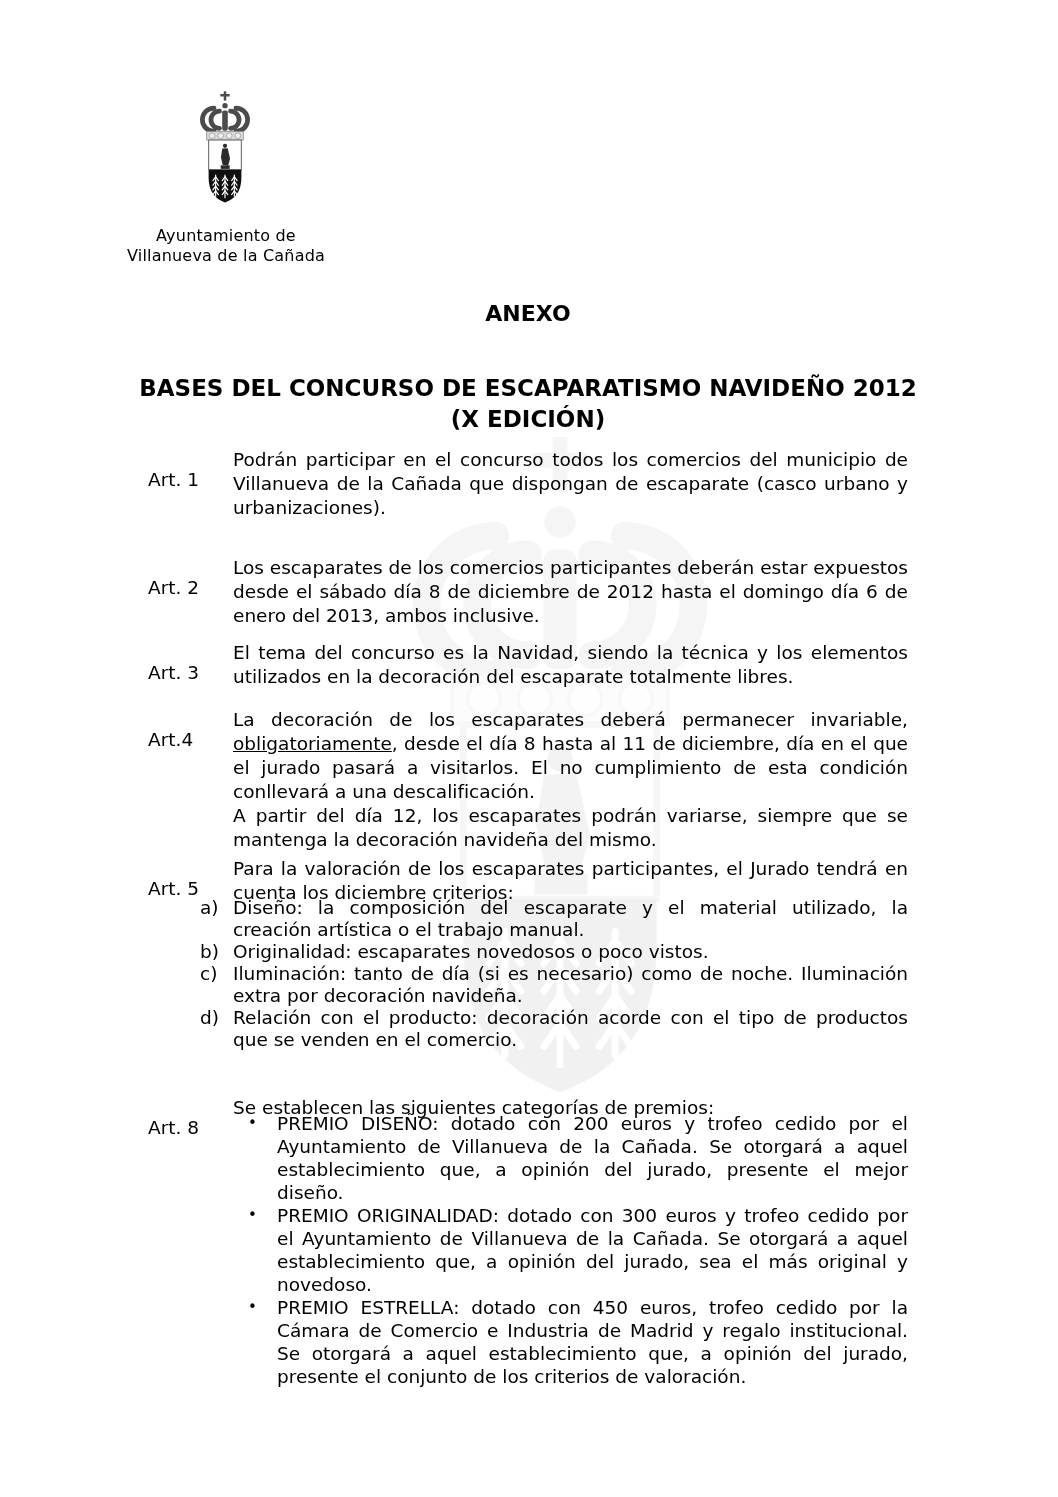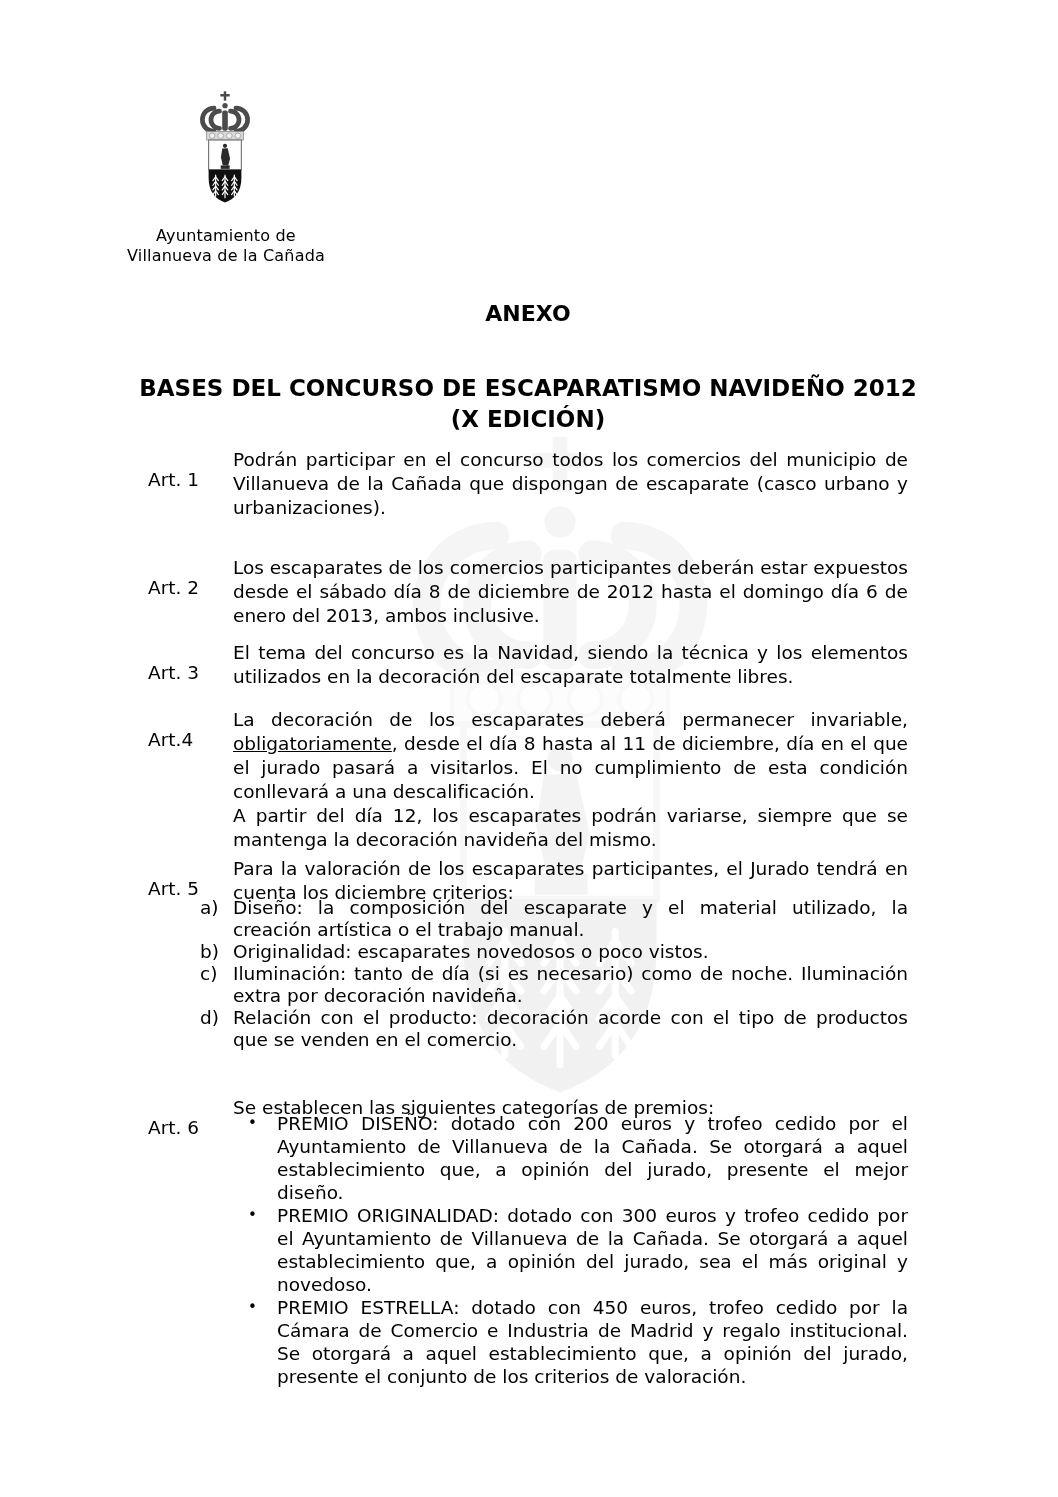--- a/index.html
+++ b/index.html
@@ -183,21 +183,21 @@
       <div class="criteria-marker">c)</div>
       <div class="criteria-text">Iluminación: tanto de día (si es necesario) como de noche. Iluminación extra por decoración navideña.</div>
     </div>
     <div class="criteria-item">
       <div class="criteria-marker">d)</div>
       <div class="criteria-text">Relación con el producto: decoración acorde con el tipo de productos que se venden en el comercio.</div>
     </div>
   </div>
 
   <div class="art" style="top:1068px">
-    <div class="art-label">Art. 6</div>
+    <div class="art-label">Art. 8</div>
     <div class="art-text">Se establecen las siguientes categorías de premios:</div>
   </div>
 
   <div class="prizes" style="top:1112px">
     <div class="prize-item">
       <div class="prize-bullet">•</div>
       <div class="prize-text">PREMIO DISEÑO: dotado con 200 euros y trofeo cedido por el Ayuntamiento de Villanueva de la Cañada. Se otorgará a aquel establecimiento que, a opinión del jurado, presente el mejor diseño.</div>
     </div>
     <div class="prize-item">
       <div class="prize-bullet">•</div>

